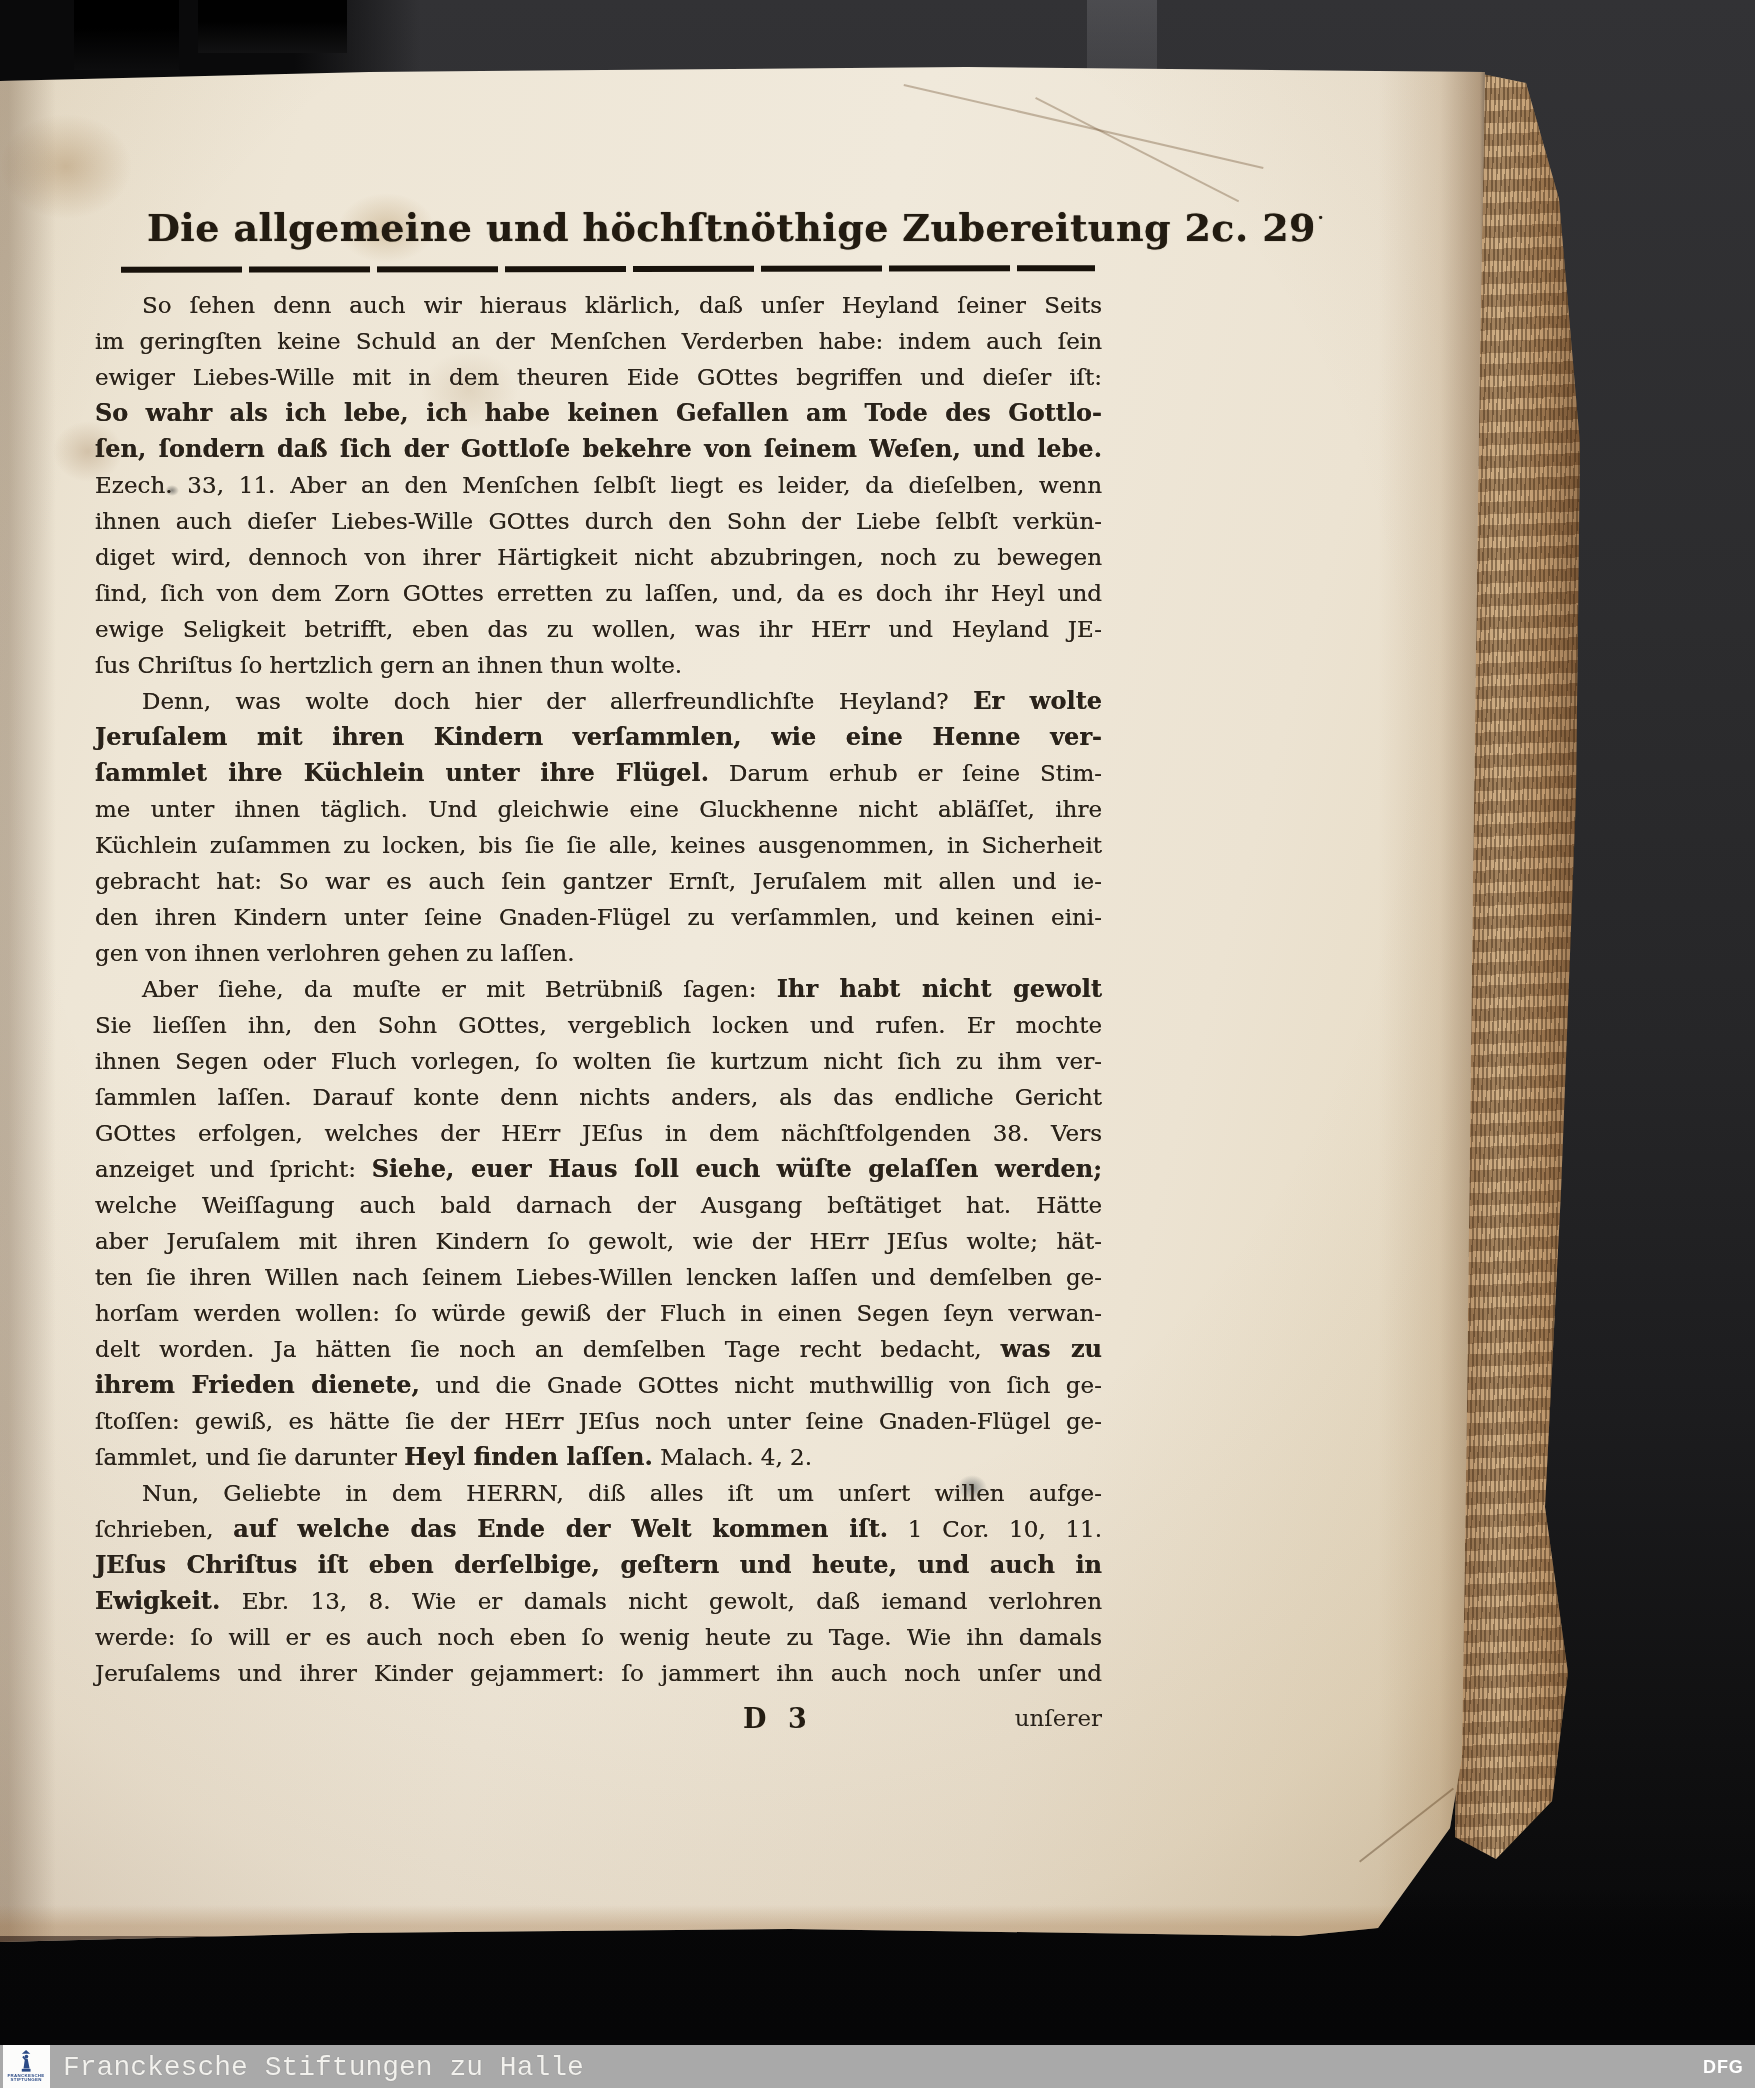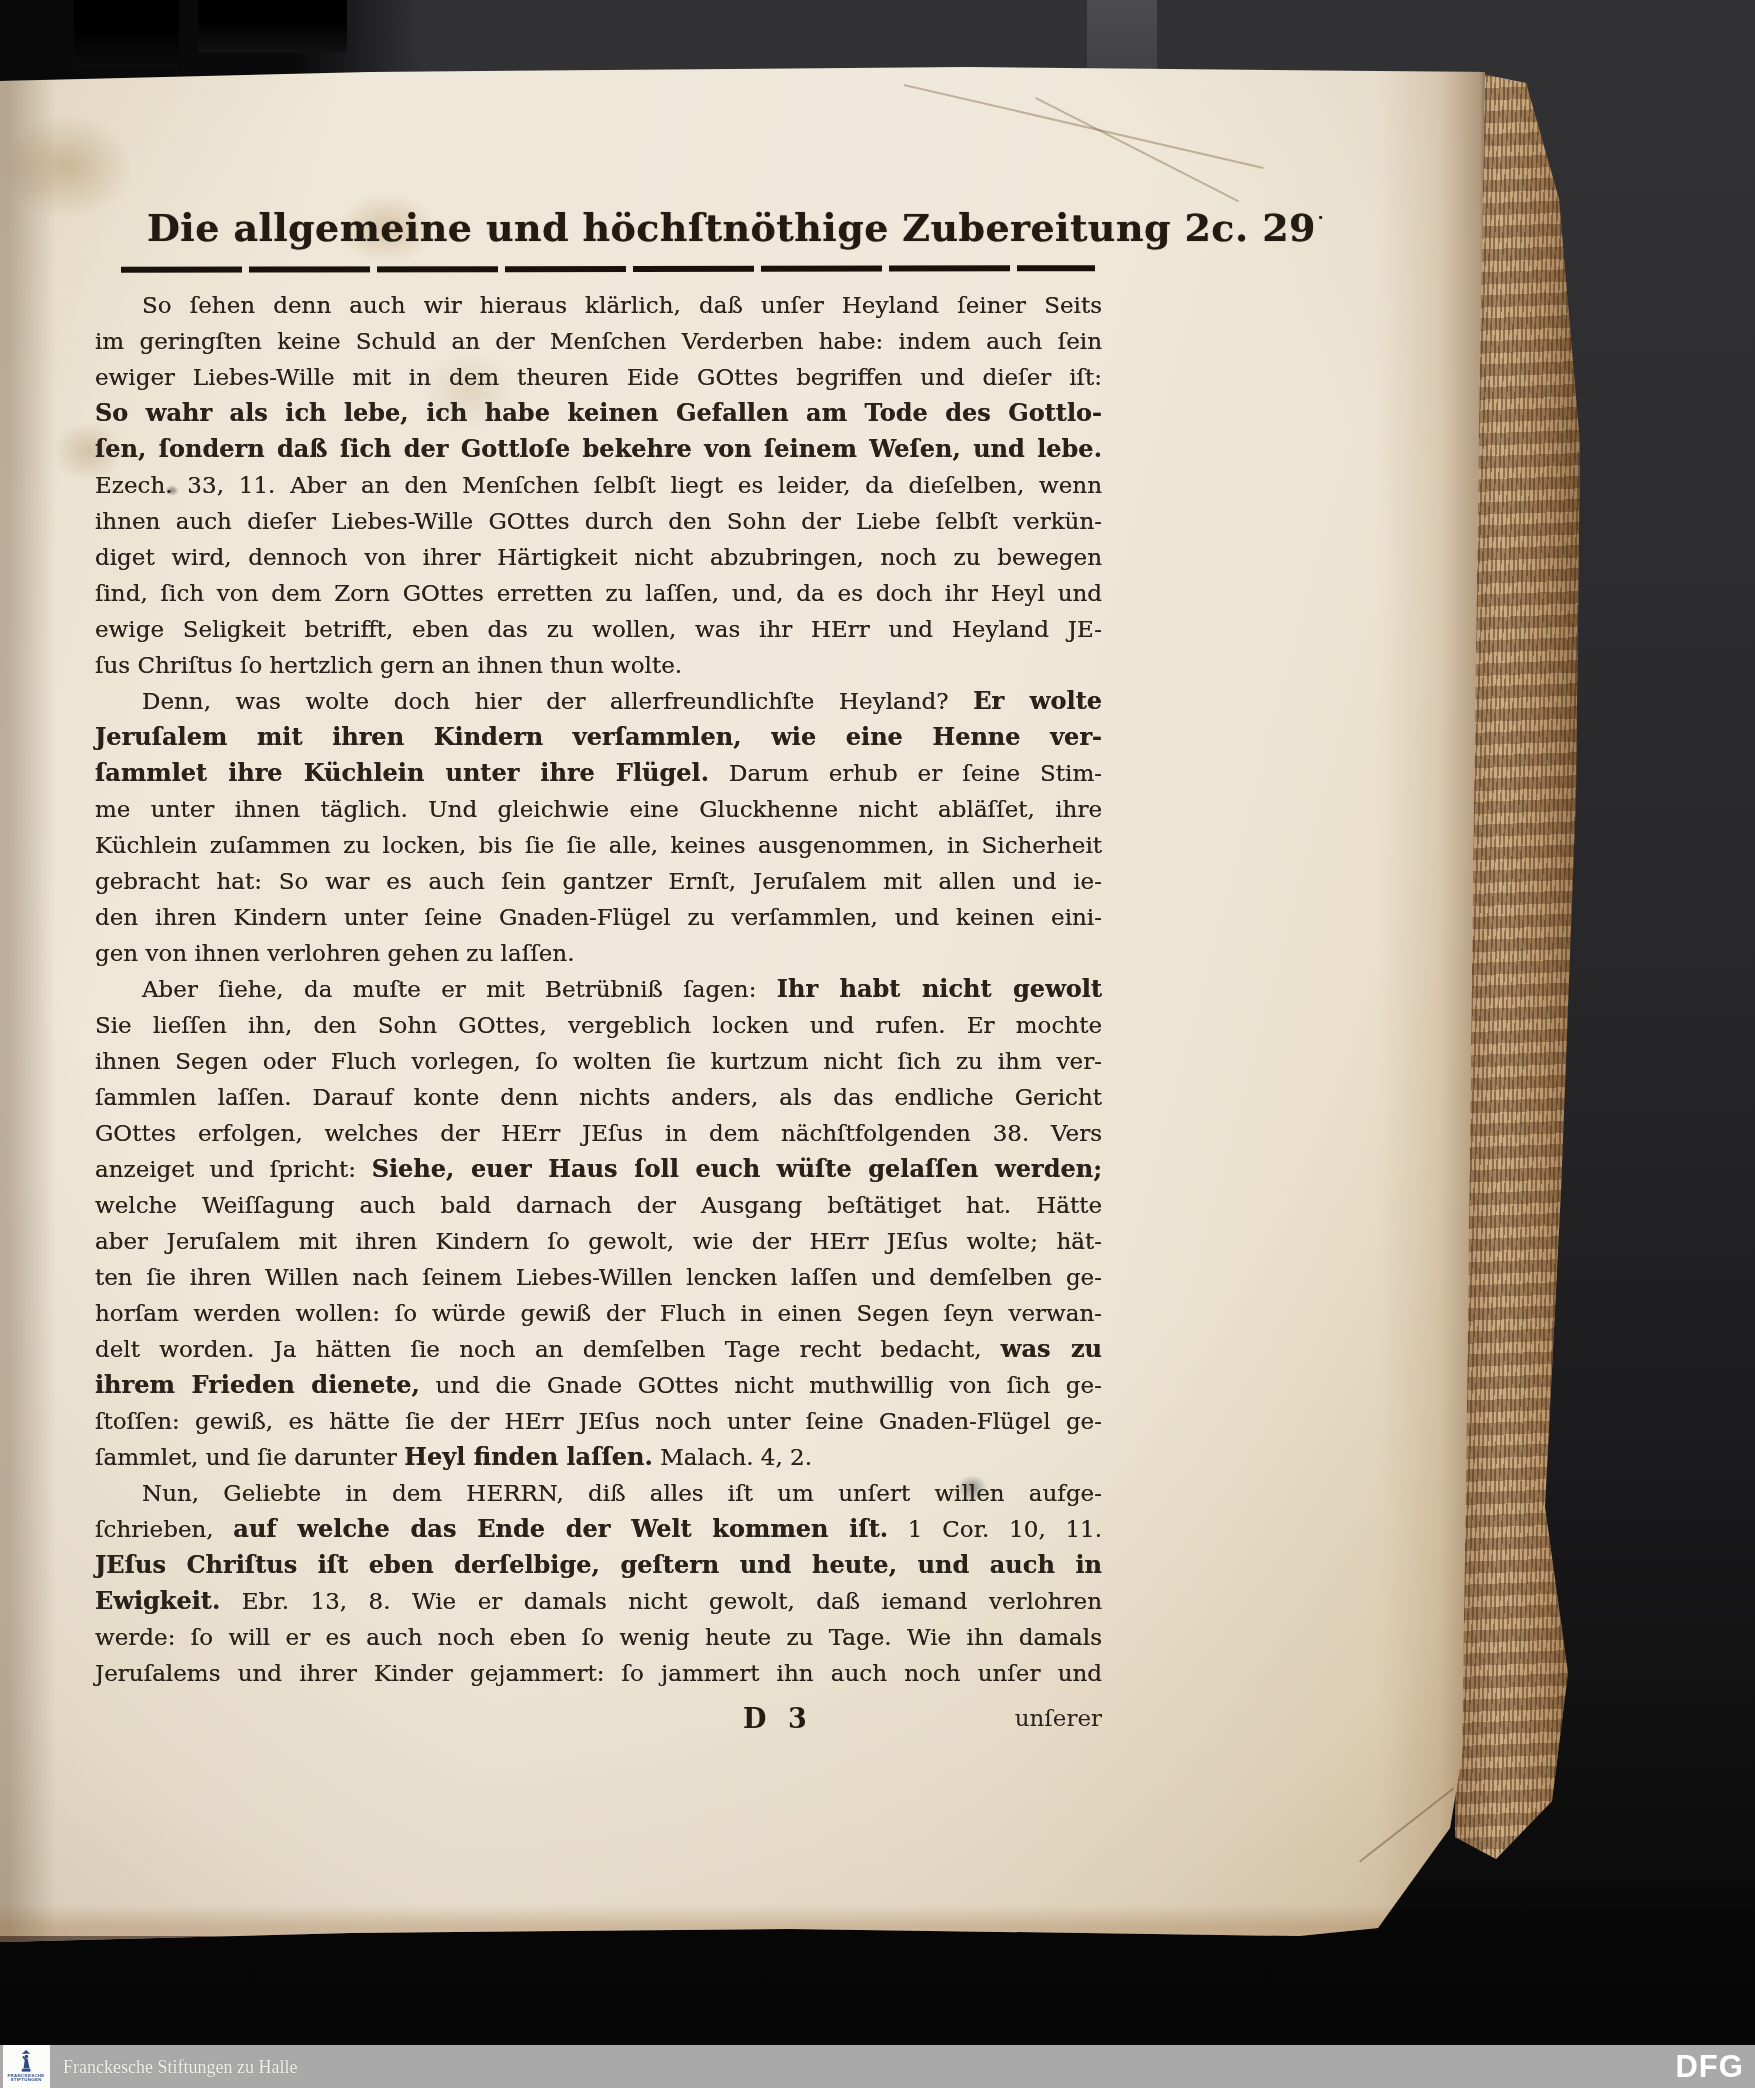--- a/index.html
+++ b/index.html
@@ -76,24 +76,24 @@
   .sig{position:absolute;left:648px;top:0;font-size:27px;font-weight:bold;word-spacing:12.3px;color:#241d13;}
   .catch{position:absolute;right:0;top:1.8px;font-size:23px;color:#29221a;}
 
   
   .footer{position:absolute;left:0;top:2045px;width:1756px;height:43px;background:#a9a9a9;z-index:8;}
   .logobox{position:absolute;left:2.6px;top:0;width:47px;height:43px;background:#fcfcfb;
     display:flex;flex-direction:column;align-items:center;justify-content:center;gap:0.9px;}
   .logotext{font-family:"Liberation Sans",sans-serif;font-size:4.4px;line-height:4.8px;
     letter-spacing:0.3px;color:#2b4a86;text-align:center;font-weight:bold;}
   .inst{position:absolute;left:63px;top:50%;transform:translateY(-50%);
-    font-family:Liberation Serif, serif;font-size:18px;color:#f2f1ed;
+    font-family:Liberation Mono, monospace;font-size:28px;color:#f2f1ed;
     text-shadow:0 0.9px 0.9px rgba(0,0,0,.30);}
   .dfg{position:absolute;right:12.3px;top:50%;transform:translateY(-50%);
-    font-family:"Liberation Sans",sans-serif;font-weight:bold;font-size:31px;
+    font-family:"Liberation Sans",sans-serif;font-weight:bold;font-size:18px;
     letter-spacing:0.9px;color:#fff;}
 </style>
 </head>
 <body>
 
 <div class="stage">
   <div class="bg-topdark"></div>
   <div class="clampA"></div>
   <div class="clampB"></div>
   <div class="bg-streak"></div>

